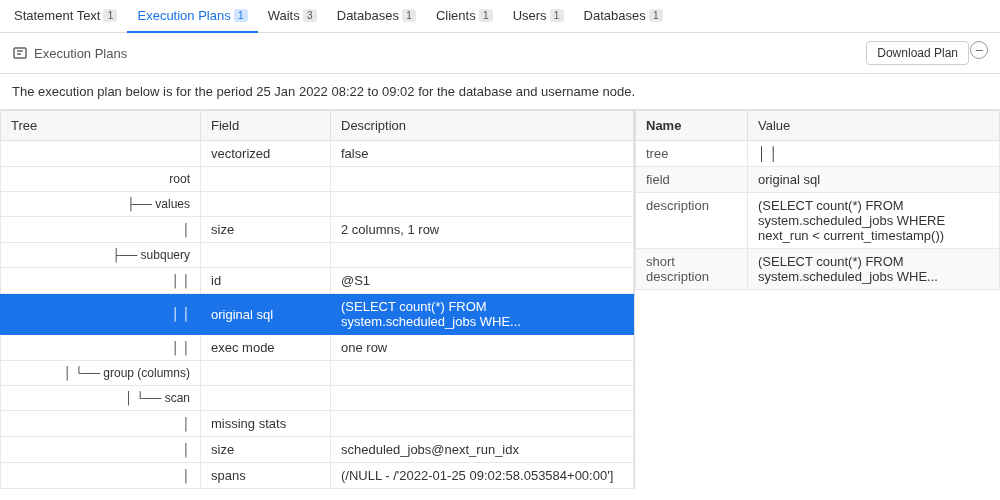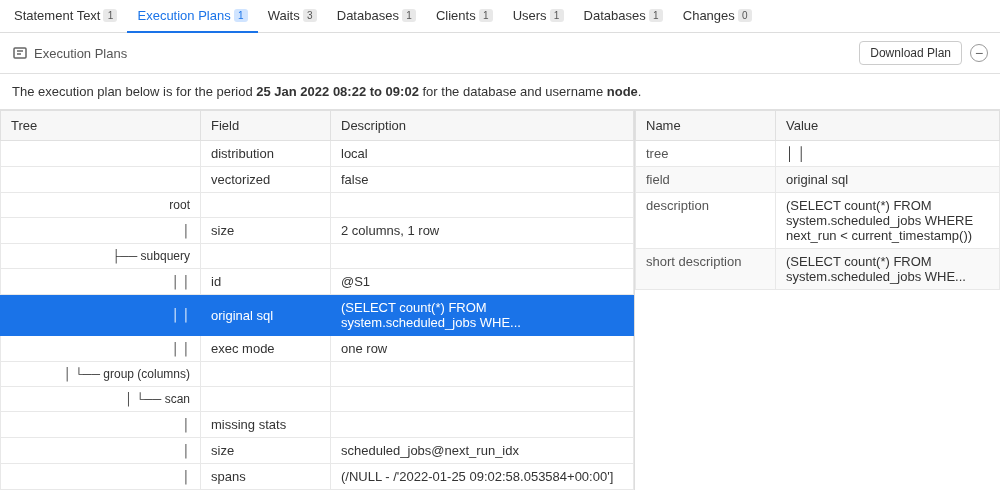--- a/index.html
+++ b/index.html
@@ -62,21 +62,21 @@
       line-height: 1;
     }
 
     
     .info-bar {
       padding: 10px 12px;
       border-bottom: 1px solid #e0e0e0;
       font-size: 13px;
       color: #333;
     }
-    .info-bar b { font-weight: 700; }
+    .info-bar b { font-weight: 400; }
 
     
     .main-content { display: flex; }
 
     
     .left-table { flex: 0 0 635px; border-right: 1px solid #ddd; overflow: auto; }
     table { width: 100%; border-collapse: collapse; font-size: 13px; }
     th {
       background: #f7f7f7;
       border: 1px solid #e0e0e0;
@@ -129,36 +129,32 @@
       <span class="badge">1</span>
     </div>
     <div class="nav-tab">
       <span>Users</span>
       <span class="badge">1</span>
     </div>
     <div class="nav-tab">
       <span>Databases</span>
       <span class="badge">1</span>
     </div>
-    <div class="nav-tab">
-      <span>Changes</span>
-      <span class="badge">0</span>
-    </div>
   </div>
 
 <div class="sub-header">
   <div class="sub-header-left">
     <svg viewBox="0 0 16 16" fill="none" stroke="#666" stroke-width="1.5">
       <rect x="2" y="3" width="12" height="10" rx="1"></rect>
       <line x1="5" y1="6" x2="11" y2="6"></line>
       <line x1="5" y1="9" x2="9" y2="9"></line>
     </svg>
     <span>Execution Plans</span>
   </div>
-  <div style="display:flex; gap:8px; align-items:center;">
+  <div style="display:flex; gap:1px; ">
     <button class="download-btn">Download Plan</button>
     <div class="circle-minus">−</div>
   </div>
 </div>
 
 <div class="info-bar">
   <span>The execution plan below is for the period </span><b>25 Jan 2022 08:22 to 09:02</b><span> for the database and username </span><b>node</b><span>.</span>
 </div>
 
 <div class="main-content">
@@ -166,32 +162,32 @@
   <div class="left-table">
     <table>
       <thead>
         <tr class="header-row">
           <th style="width:200px;">Tree</th>
           <th style="width:130px;">Field</th>
           <th>Description</th>
         </tr>
       </thead>
       <tbody id="main-tbody">
-      <tr>
-            <td class="tree-cell"></td>
-            <td>distribution</td>
-            <td>local</td>
-          </tr>
           <tr>
             <td class="tree-cell"></td>
             <td>vectorized</td>
             <td>false</td>
           </tr>
           <tr>
             <td class="tree-cell">root</td>
+            <td></td>
+            <td></td>
+          </tr>
+          <tr>
+            <td class="tree-cell">├── values</td>
             <td></td>
             <td></td>
           </tr>
           <tr>
             <td class="tree-cell">│</td>
             <td>size</td>
             <td>2 columns, 1 row</td>
           </tr>
           <tr>
             <td class="tree-cell">├── subquery</td>
@@ -239,21 +235,21 @@
             <td>(/NULL - /'2022-01-25 09:02:58.053584+00:00']</td>
           </tr>
         </tbody>
     </table>
   </div>
 
   <div class="right-panel">
     <table>
       <thead>
         <tr class="header-row">
-          <th style="width:140px;">Name</th>
+          <th style="width:112px;font-weight:bold;">Name</th>
           <th>Value</th>
         </tr>
       </thead>
       <tbody id="detail-tbody">
       <tr>
             <td style="color: rgb(85, 85, 85);">tree</td>
             <td>│ │</td>
           </tr>
           <tr style="background: rgb(245, 245, 245);">
             <td style="color: rgb(85, 85, 85);">field</td>

